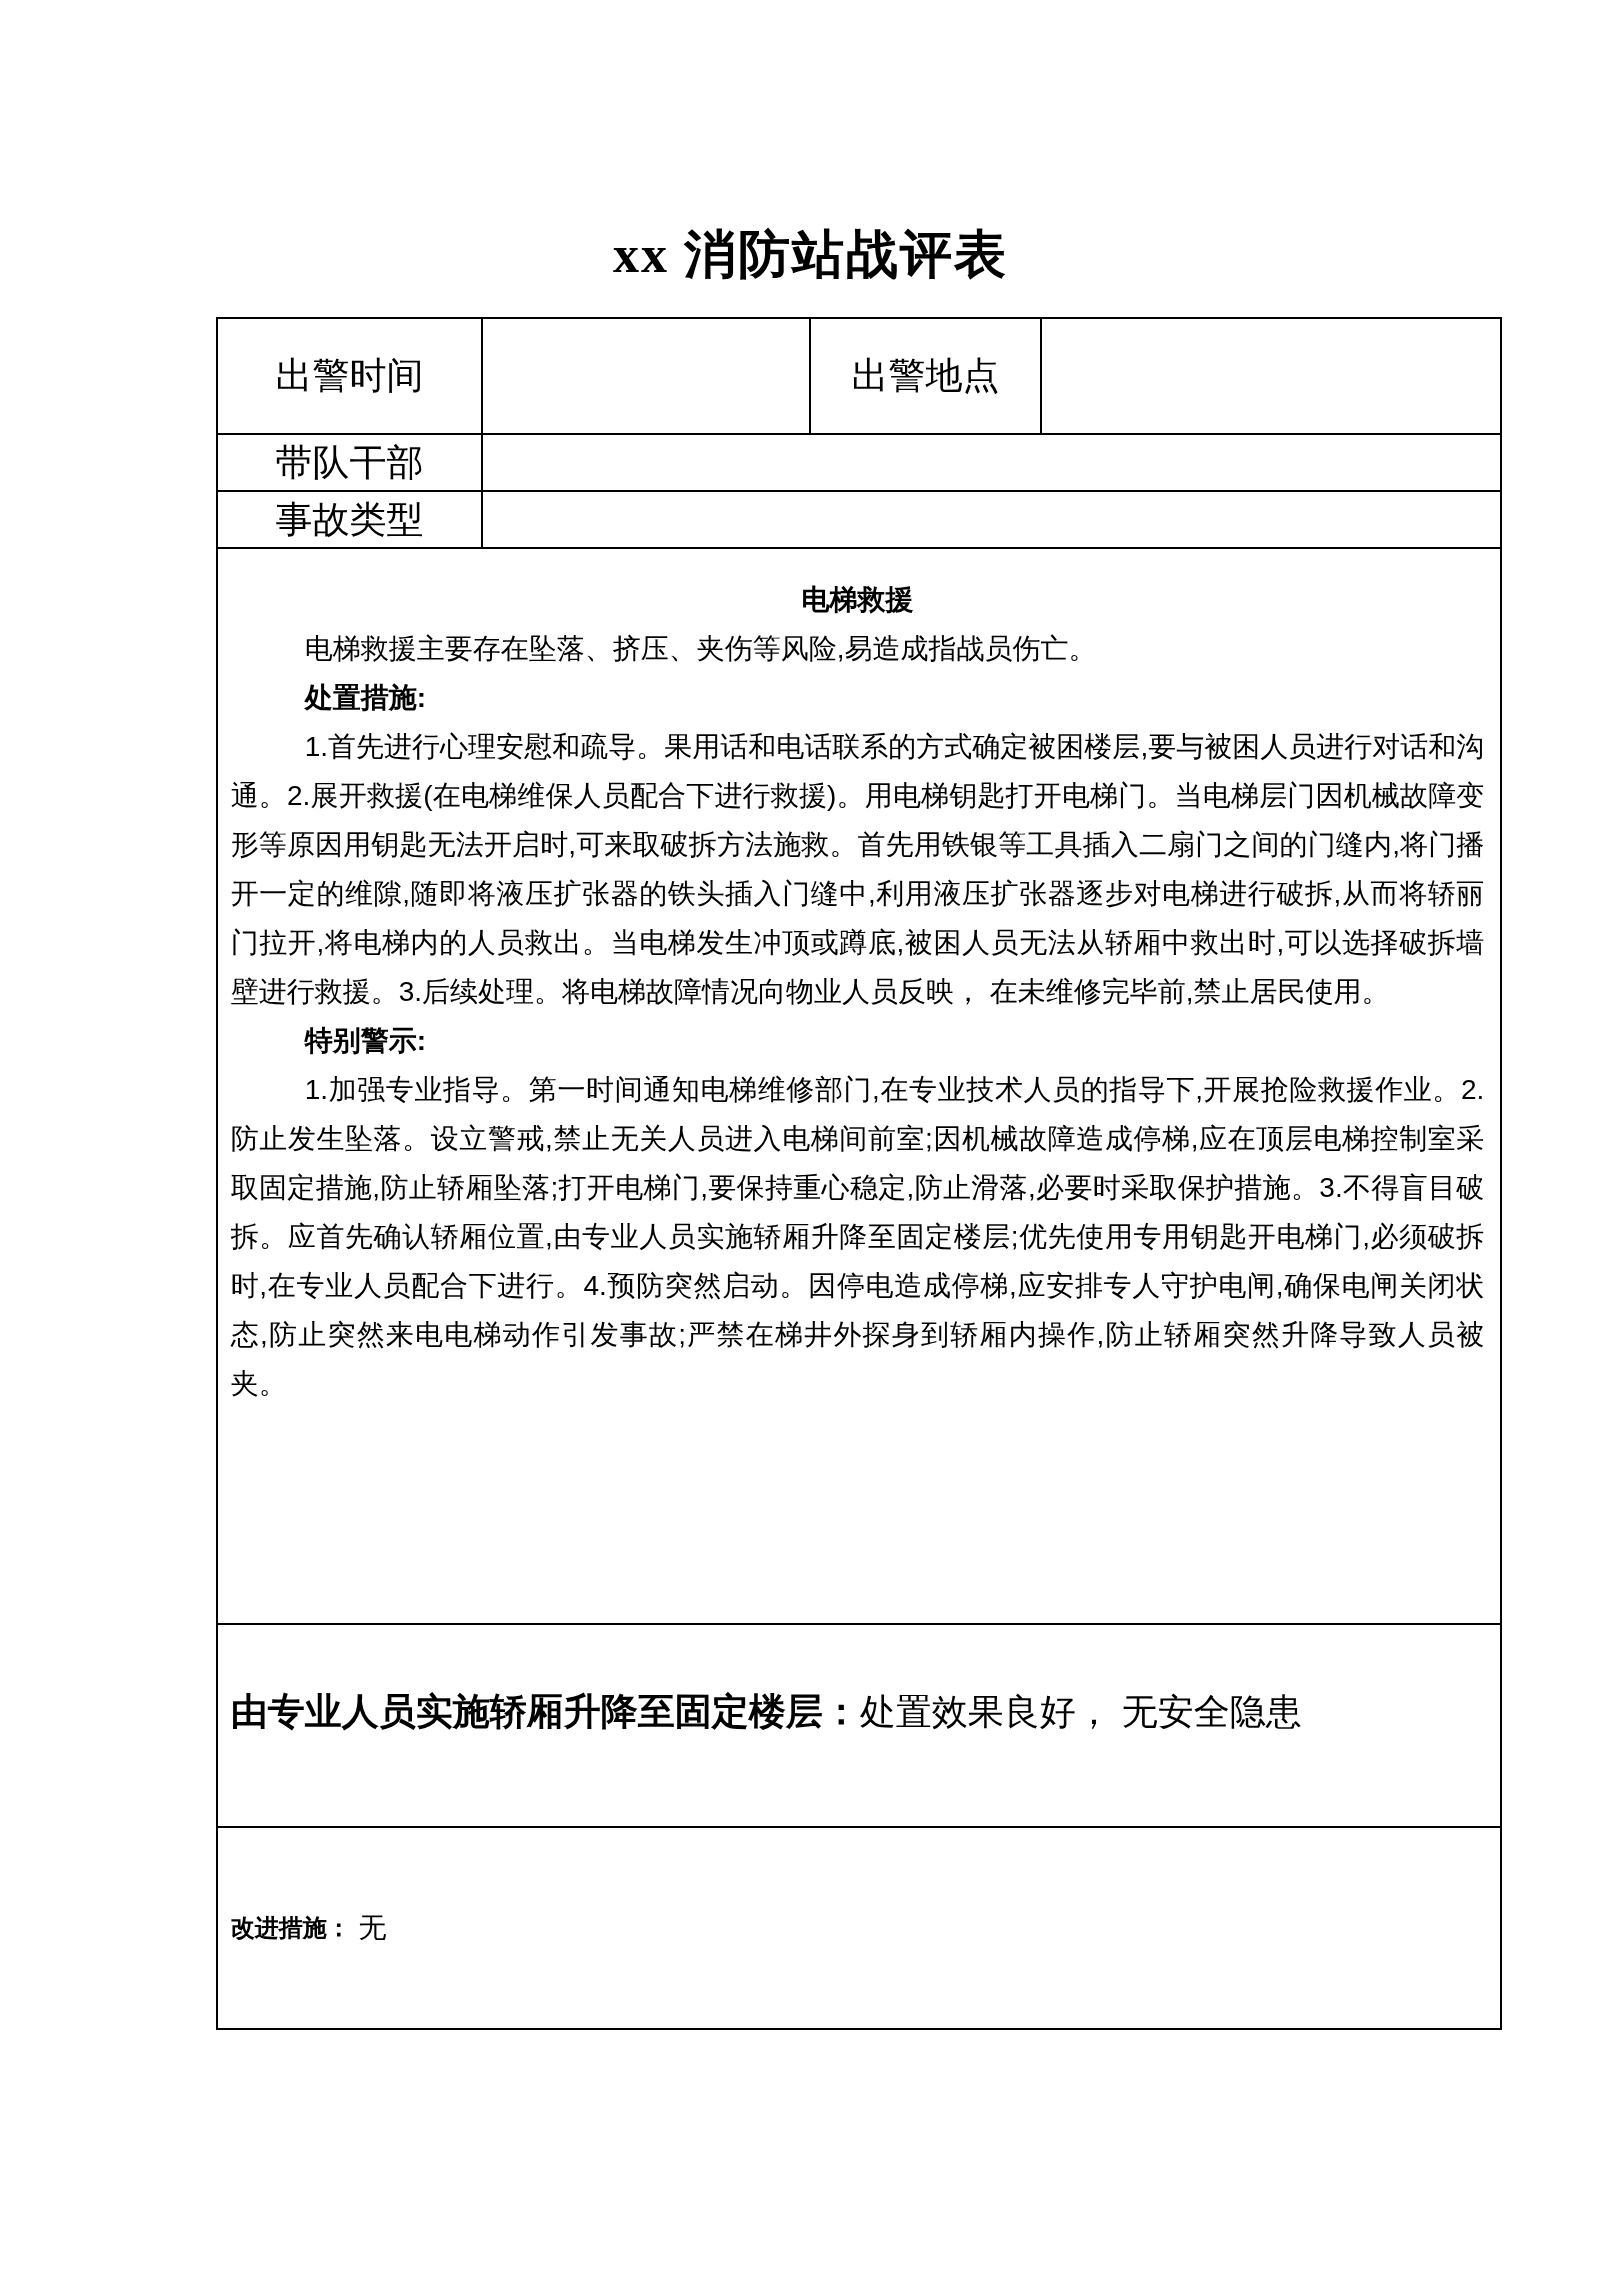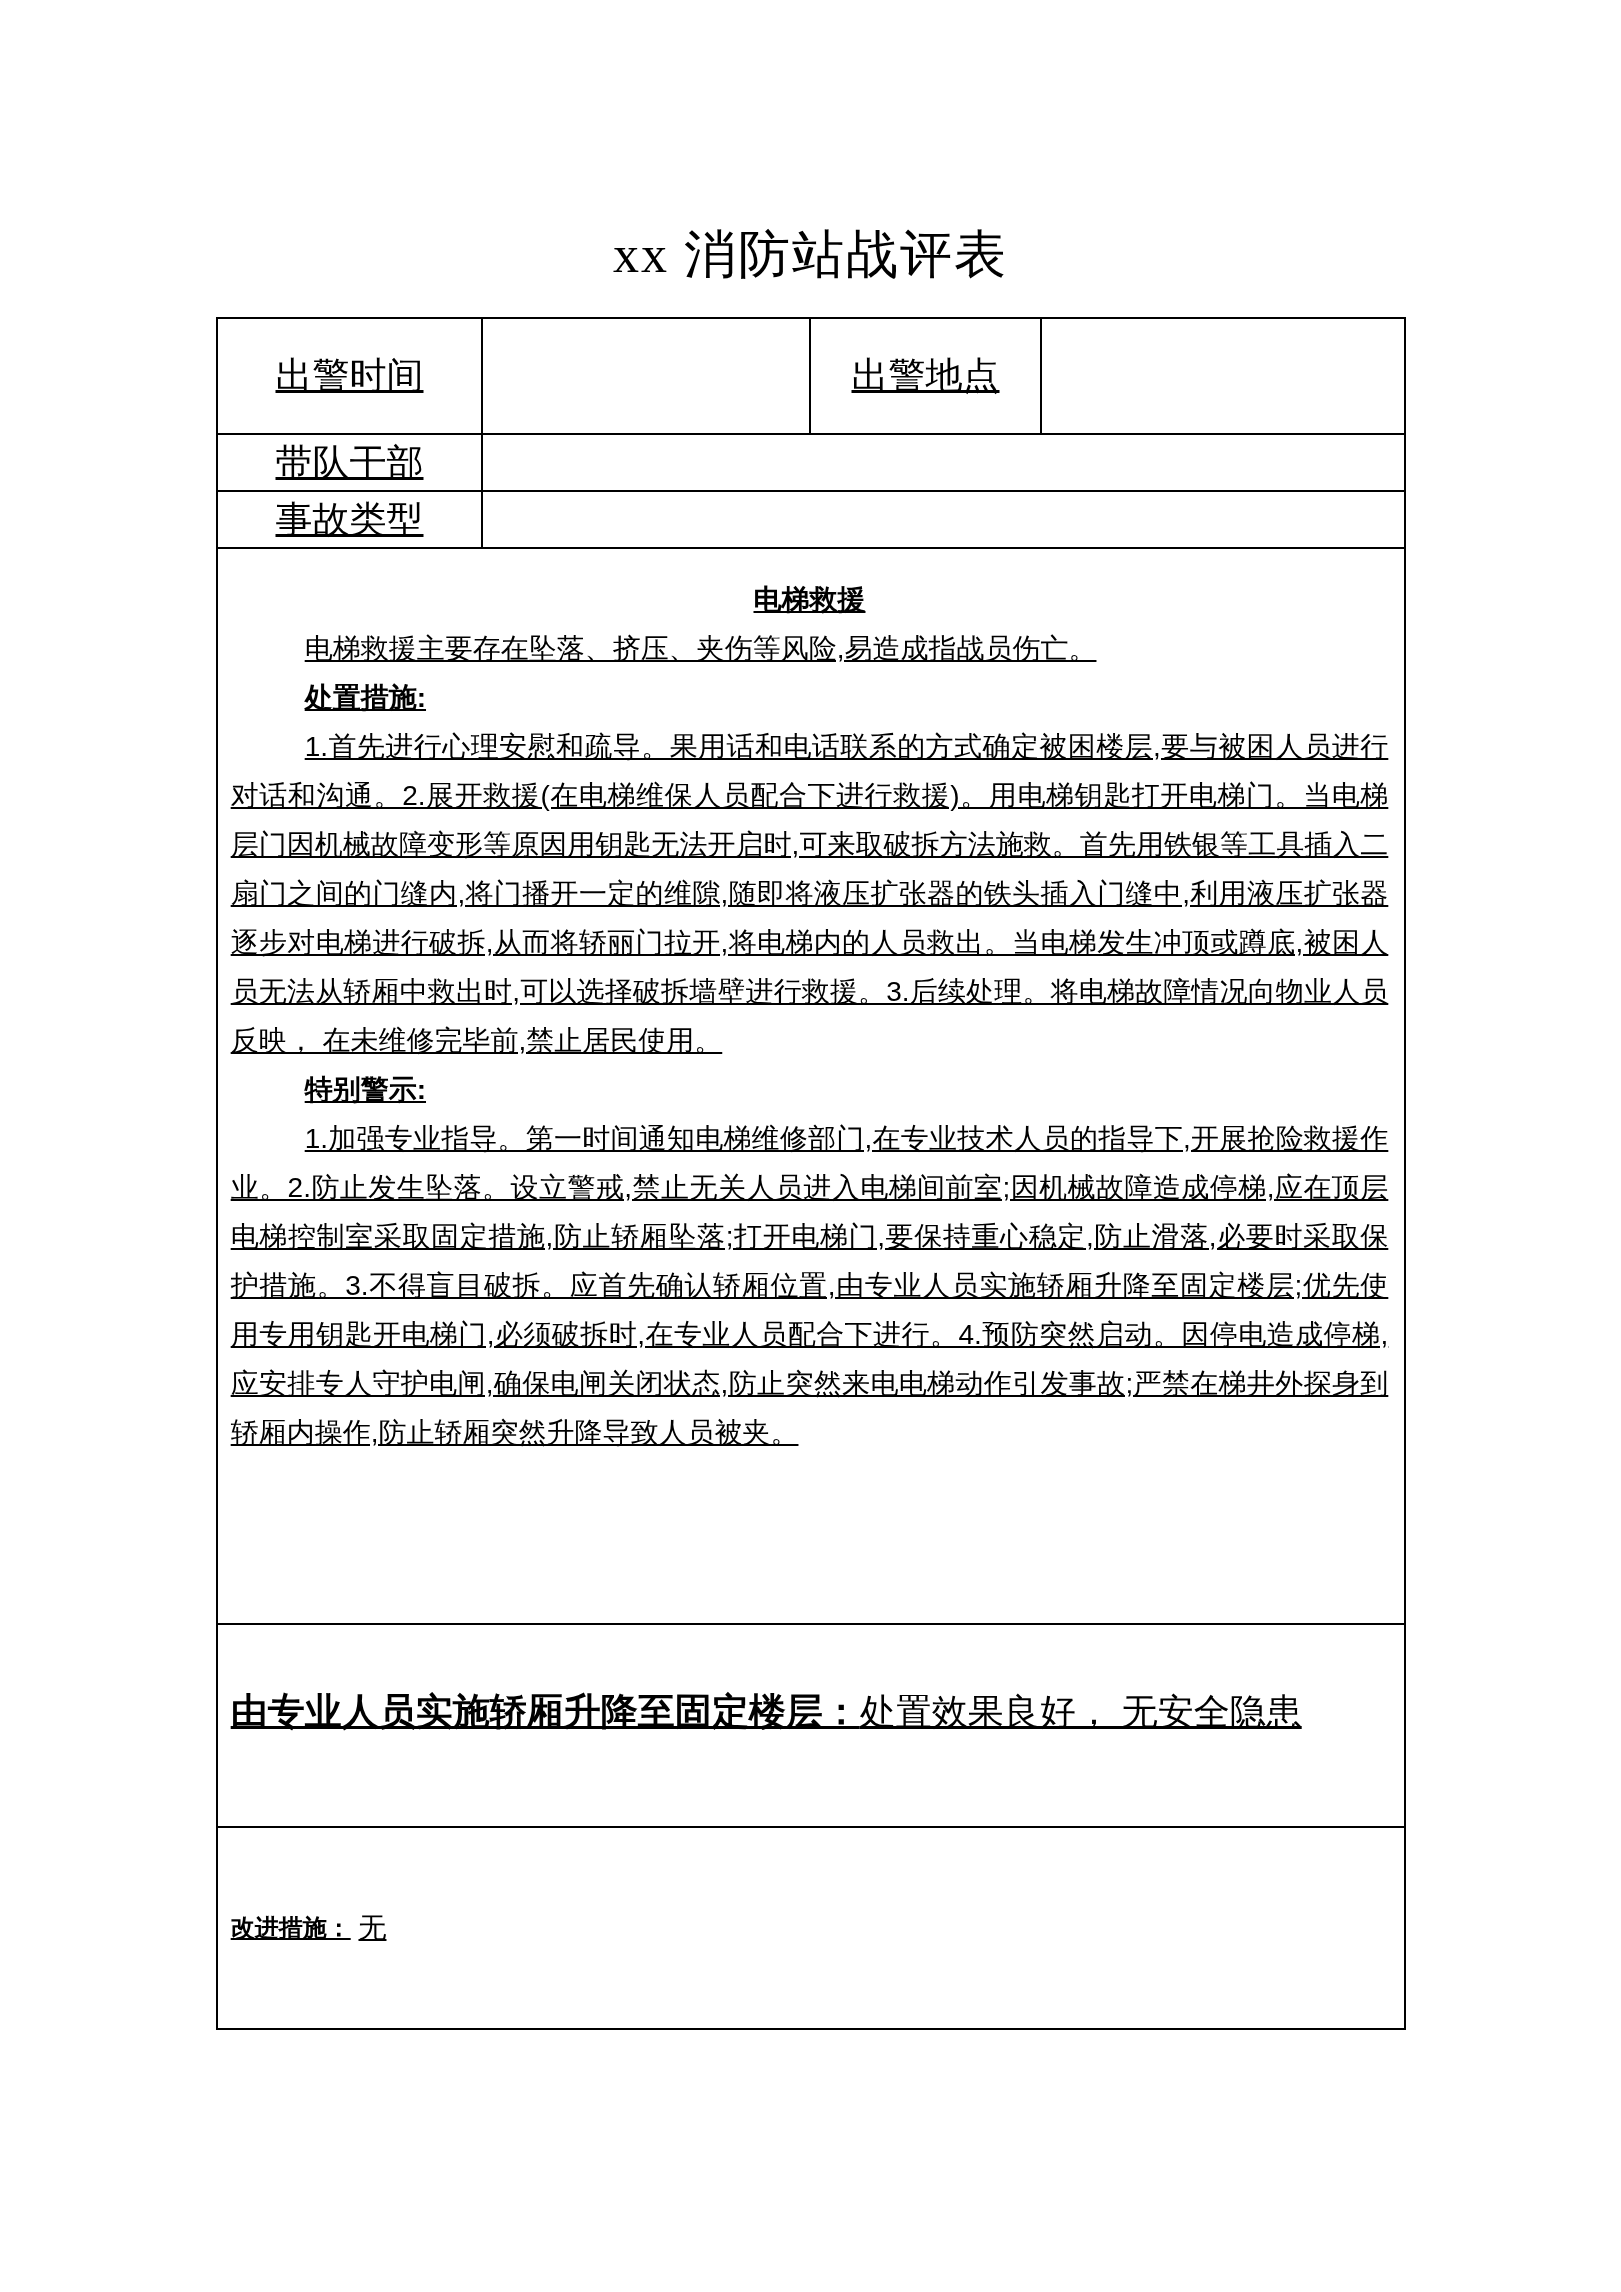--- a/index.html
+++ b/index.html
@@ -8,32 +8,31 @@
     width: 1621px; height: 2293px;
     position: relative;
     font-family: "Liberation Sans", sans-serif;
     color: #000000;
   }
   .doc-title {
     position: absolute;
     top: 220px; left: 0; width: 100%;
     text-align: center;
     font-family: "Liberation Serif", serif;
-    font-weight: 400;
+    font-weight: 700;
     font-size: 52px;
     letter-spacing: 2px;
   }
   .form-table {
     position: absolute;
     left: 216px; top: 317px;
-    width: 1190px; height: 1713px;
+    width: 1286px; height: 1713px;
     border: 2.9px solid #000;
     display: grid;
     grid-template-rows: 116px 57px 57px 1076px 203px 1fr;
-    text-decoration: underline;
   }
   .trow { display: grid; }
   .trow-1 { grid-template-columns: 265px 328px 231px 1fr; border-bottom: 2px solid #000; }
   .trow-2 { grid-template-columns: 265px 1fr; border-bottom: 2.9px solid #000; }
   .trow-3 { grid-template-columns: 265px 1fr; border-bottom: 2px solid #000; }
   .trow-4 { grid-template-columns: 1fr; border-bottom: 2px solid #000; }
   .trow-5 { grid-template-columns: 1fr; border-bottom: 2.9px solid #000; }
   .trow-6 { grid-template-columns: 1fr; }
   .bdr-r { border-right: 2px solid #000; }
   .label-cell {

